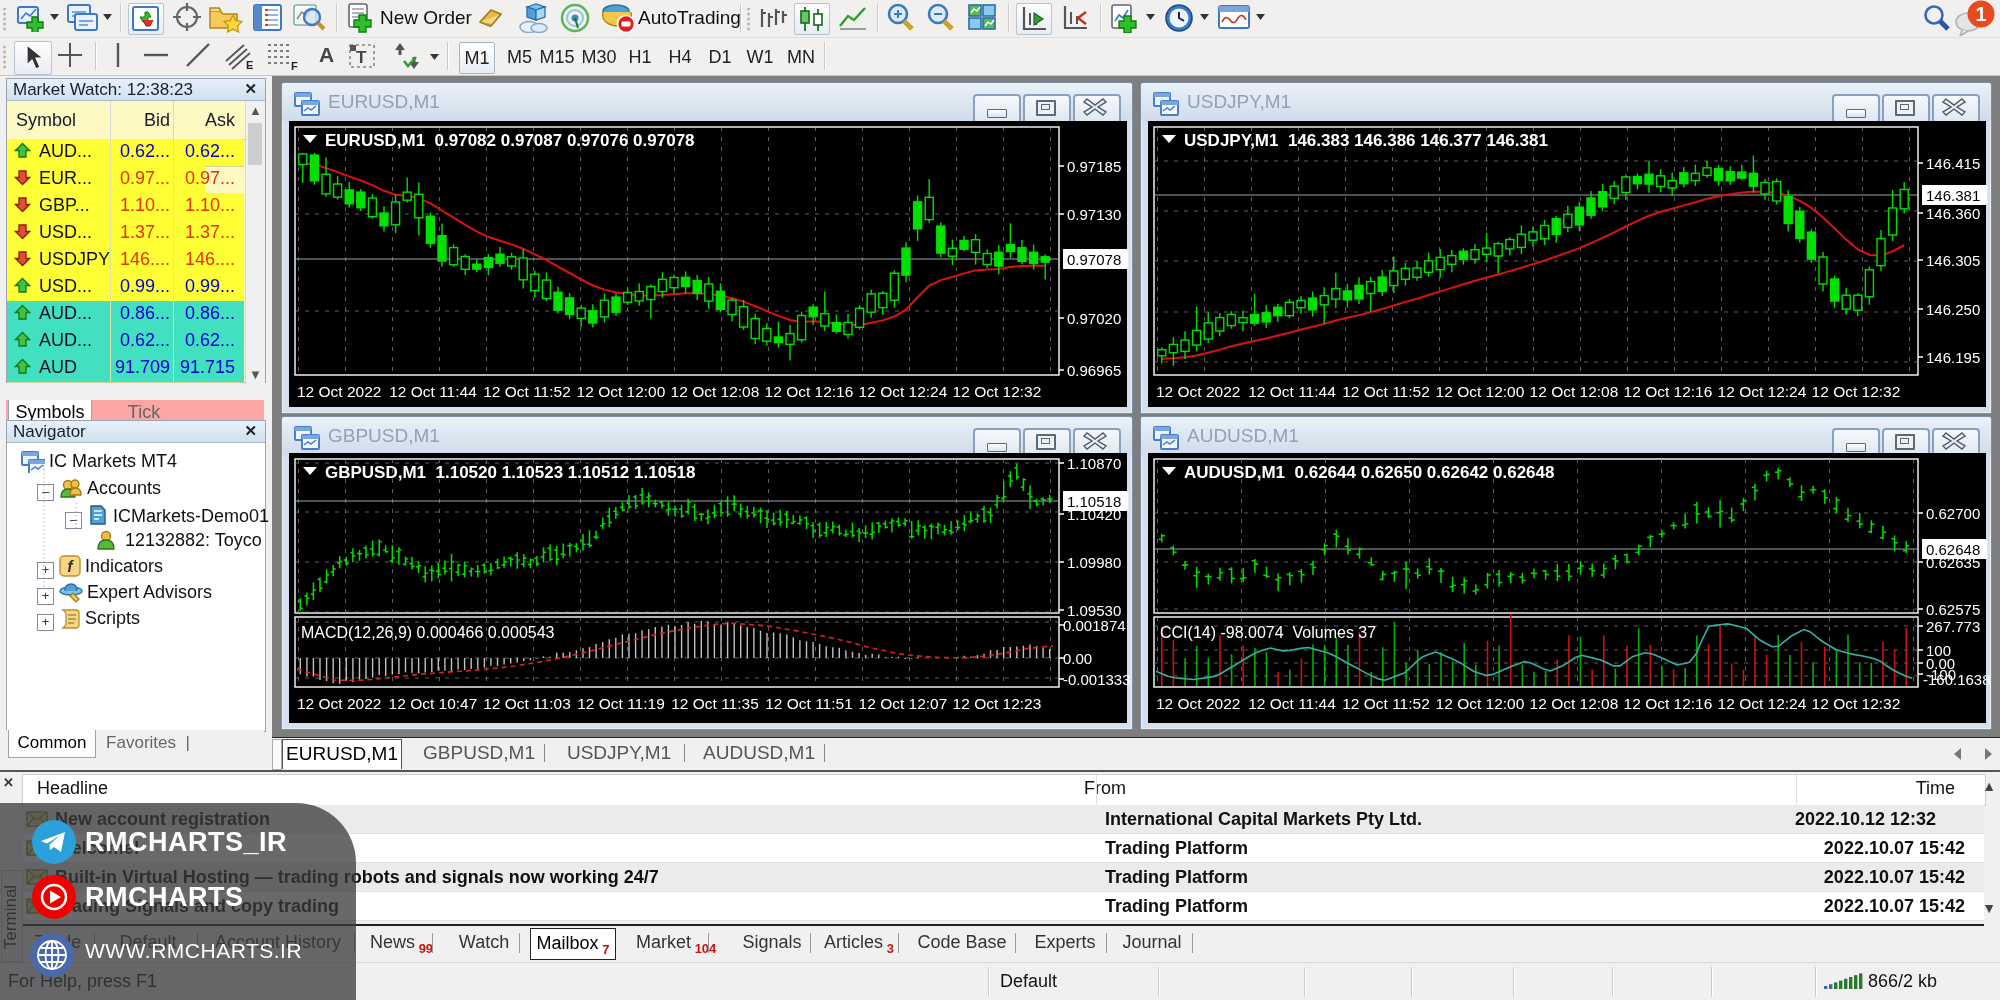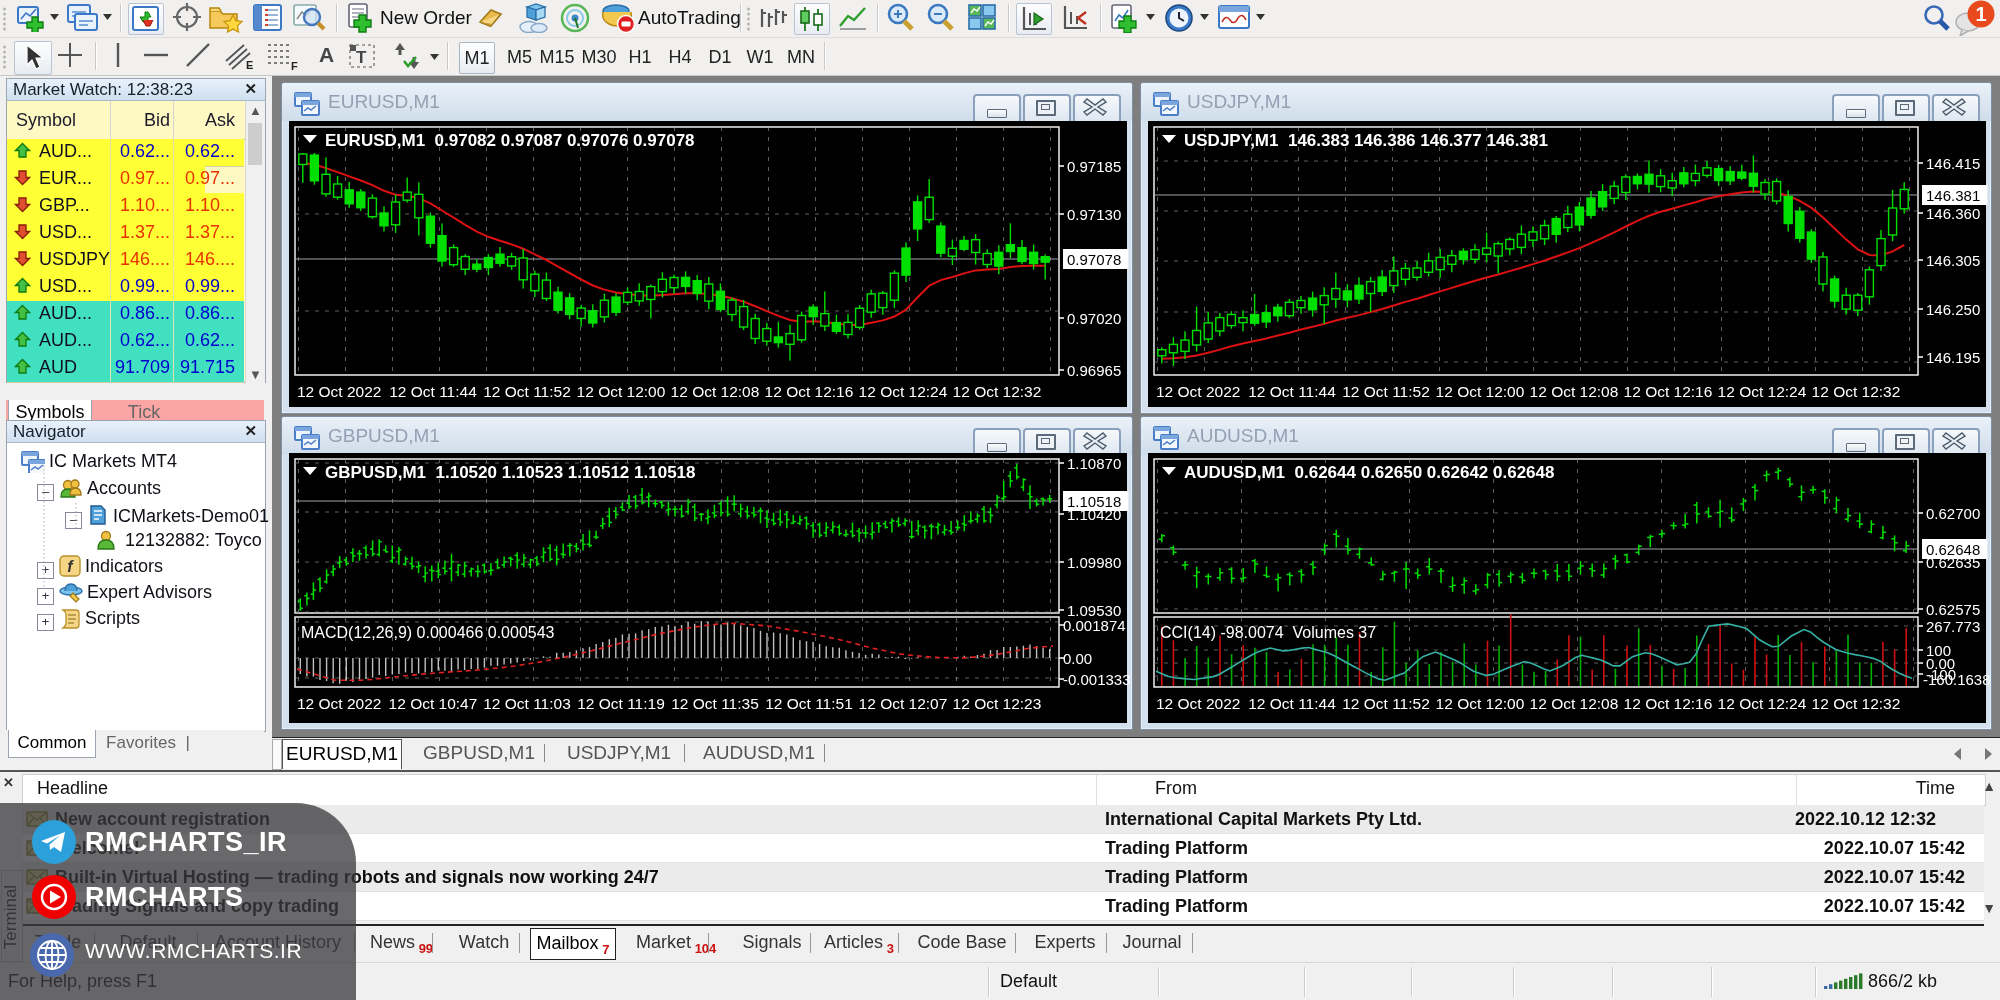--- a/index.html
+++ b/index.html
@@ -1784,21 +1784,21 @@
         <path d="M9 1 L2 7 L9 13 Z" fill="#777"></path>
       </svg>
       <svg width="10" height="14" style="position:absolute;left:1712px;top:9px">
         <path d="M1 1 L8 7 L1 13 Z" fill="#777"></path>
       </svg>
     </div>
     <div style="position:absolute;left:0;top:770px;width:2000px;height:192px;background:#f0f0f0;border-top:2px solid #555">
       <div style="position:absolute;left:3px;top:3px;width:16px;height:16px;font-size:13px;color:#333;font-weight:bold">✕</div>
       <div style="position:absolute;left:22px;top:2px;width:1962px;height:30px;background:#fff;border:1px solid #d0d0d0;font-size:18px;color:#111">
         <span style="position:absolute;left:14px;top:3px">Headline</span>
-        <span style="position:absolute;left:1132px;top:3px">From</span>
+        <span style="position:absolute;left:1061px;top:3px">From</span>
         <span style="position:absolute;right:30px;top:3px">Time</span>
         <div style="position:absolute;left:1073px;top:0;width:1px;height:30px;background:#e0e0e0"></div>
         <div style="position:absolute;left:1773px;top:0;width:1px;height:30px;background:#e0e0e0"></div>
       </div>
       <div style="position:absolute;left:22px;top:33px;width:1962px;height:29px;background:#ebebeb;border-bottom:1px solid #e2e2e2;box-sizing:border-box;font-size:18px;font-weight:bold;color:#101010">
         <svg width="22" height="16" style="position:absolute;left:4px;top:6px">
           <rect x="1" y="1" width="20" height="14" fill="#ddd890" stroke="#887f2a" stroke-width="1.4"></rect>
           <path d="M1 1 L11 9 L21 1 M1 15 L8 7 M21 15 L14 7" stroke="#887f2a" stroke-width="1.2" fill="none"></path>
         </svg>
         <span style="position:absolute;left:33px;top:4px">New account registration</span>

